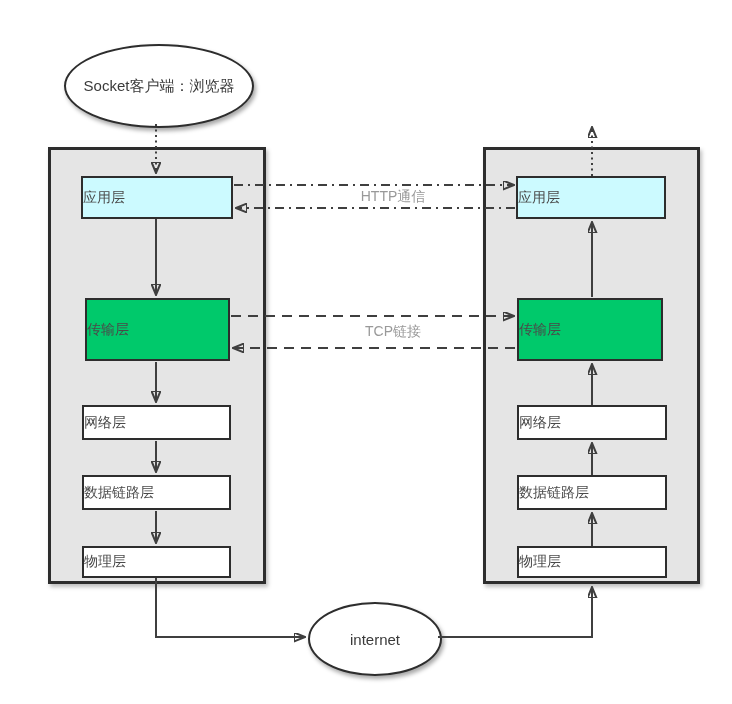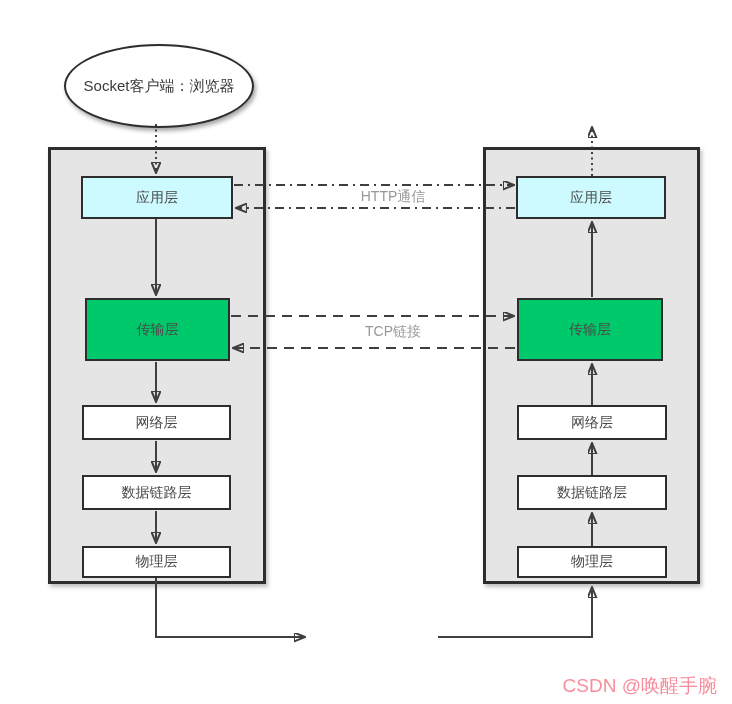--- a/index.html
+++ b/index.html
@@ -29,21 +29,21 @@
   .stack-container{
     position:absolute; background:var(--container_fill);
     border:3px solid var(--container_border);
     box-shadow:2px 3px 4px rgba(0,0,0,0.25); box-sizing:border-box;
   }
   #client-stack{left:48px; top:147px; width:218px; height:437px;}
   #server-stack{left:483px; top:147px; width:217px; height:437px;}
   
   .layer{
     position:absolute; border:2px solid var(--box_border); box-sizing:border-box;
-    background:var(--plain_fill); display:flex; align-items:center; justify-content:center;
+    background:var(--plain_fill); display:flex; align-items:center; 
     font-size:14px; color:var(--label_color); white-space:nowrap;
   }
   .layer.app{background:var(--application_fill);}
   .layer.transport{background:var(--transport_fill);}
   
   #c-app      {left:81px;  top:176px; width:152px; height:43px;}
   #c-transport{left:85px;  top:298px; width:145px; height:63px;}
   #c-network  {left:82px;  top:405px; width:149px; height:35px;}
   #c-datalink {left:82px;  top:475px; width:149px; height:35px;}
   #c-physical {left:82px;  top:546px; width:149px; height:32px;}
@@ -76,20 +76,23 @@
 </head>
 <body>
 
 <div id="canvas">
 
   <div id="client-stack" class="stack-container"></div>
   <div id="server-stack" class="stack-container"></div>
 
   <div id="client-node" class="ellipse">
     <span>Socket客户端：浏览器</span>
+  </div>
+  <div id="internet-node" class="ellipse">
+    <span>internet</span>
   </div>
 
   <div id="c-app" class="layer app">
     <span>应用层</span>
   </div>
   <div id="c-transport" class="layer transport">
     <span>传输层</span>
   </div>
   <div id="c-network" class="layer">
     <span>网络层</span>
@@ -145,15 +148,14 @@
     <path class="dashdot" d="M234 185 L513 185" marker-end="url(#arrow)"></path>
     <path class="dashdot" d="M515 208 L237 208" marker-end="url(#arrow)"></path>
 
     <path class="dashed" d="M231 316 L513 316" marker-end="url(#arrow)"></path>
     <path class="dashed" d="M515 348 L234 348" marker-end="url(#arrow)"></path>
   </svg>
 
   <div id="http-label" class="link-label">HTTP通信</div>
   <div id="tcp-label" class="link-label">TCP链接</div>
 
-  <div id="watermark">CSDN @唤醒手腕</div>
 
 </div>
 
 </body></html>

